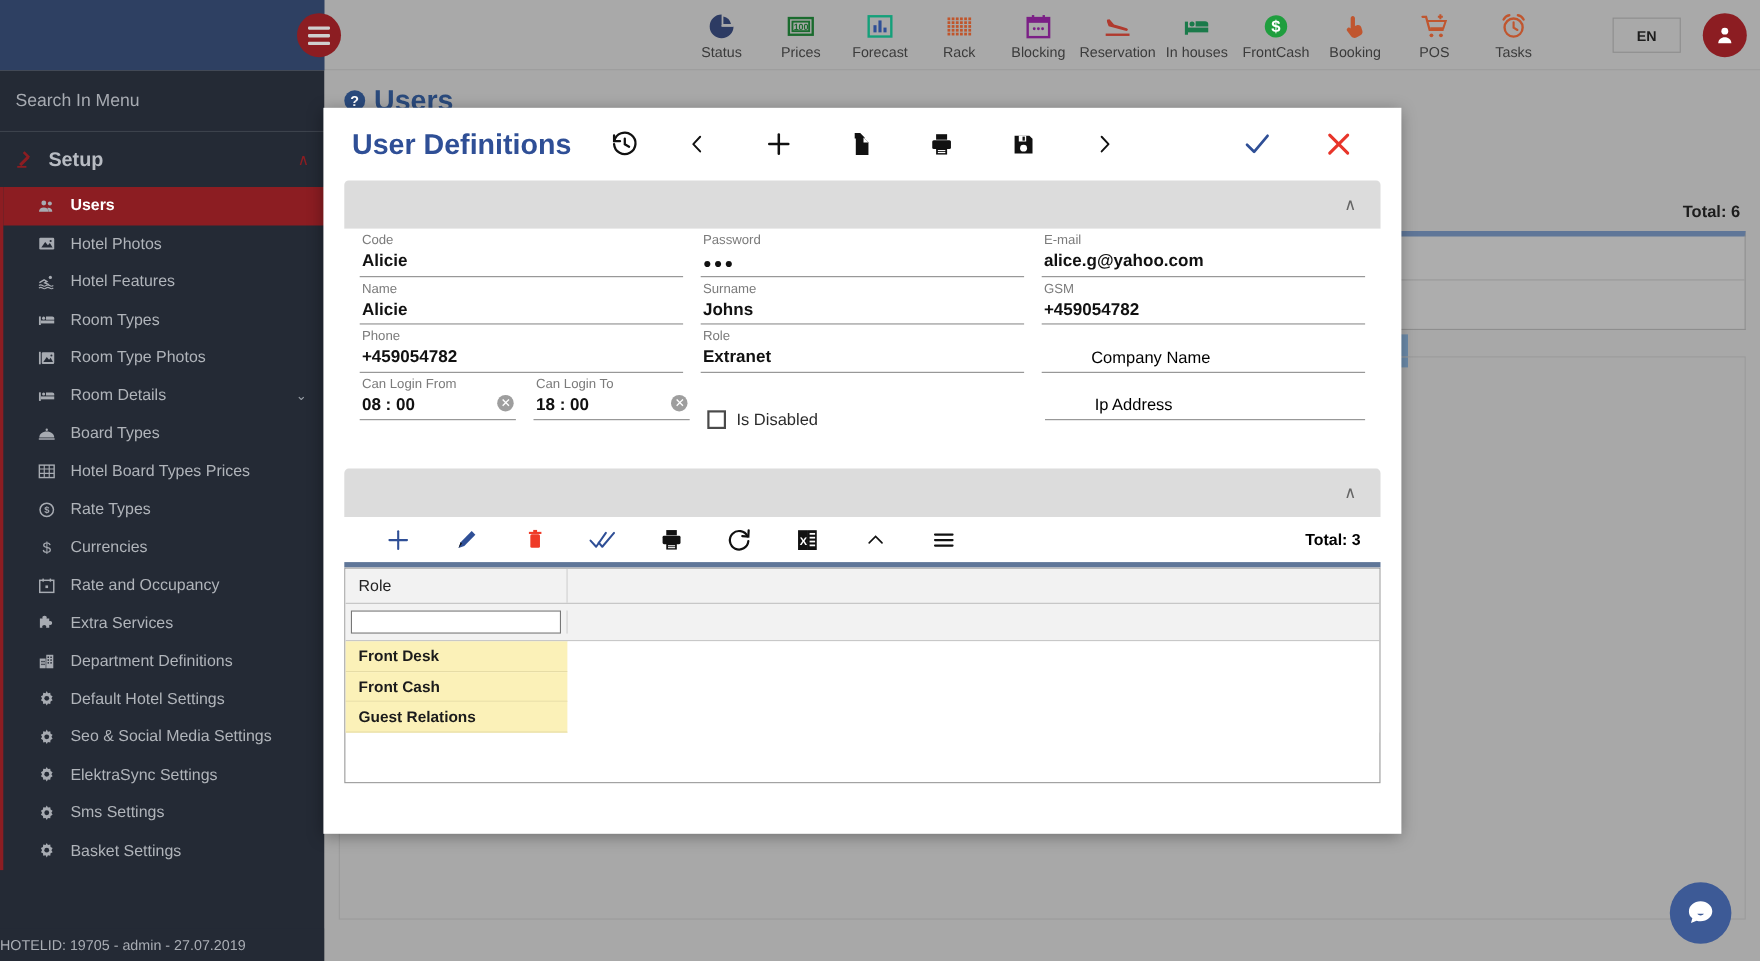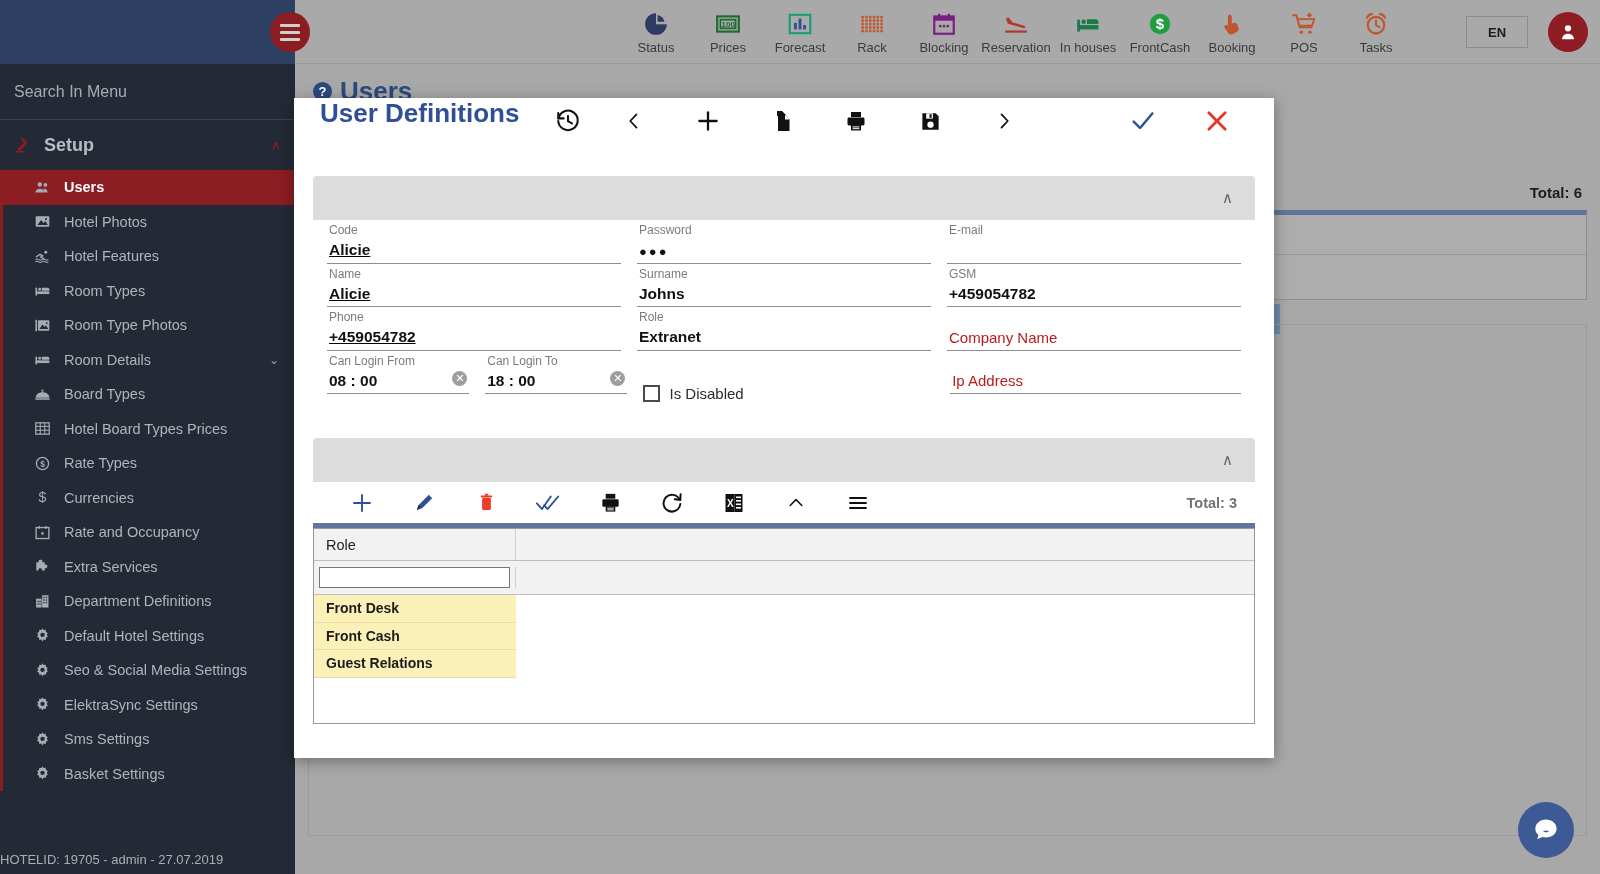--- a/index.html
+++ b/index.html
@@ -135,21 +135,21 @@
     width: 56px; height: 56px; border-radius: 50%;
     background: #3d5a96; display: flex; align-items: center; justify-content: center;
     cursor: pointer; z-index: 60;
   }
   .modal {
     position: absolute; left: 294px; top: 98px; width: 980px; height: 660px;
     background: #ffffff; z-index: 40;
     box-shadow: 0 3px 14px rgba(0,0,0,0.35);
   }
   .modal-header {
-    height: 78px; display: flex; padding: 0 26px;
+    height: 66px; display: flex; align-items: center; padding: 0 26px;
     gap: 12px;
   }
   .modal-title {
     color: #2f4f96; font-size: 26px; font-weight: bold;
     white-space: nowrap; margin-right: 14px;
   }
   .mh-btn {
     width: 62px; height: 46px; display: flex; align-items: center; justify-content: center;
     cursor: pointer; color: #1a1a1a;
   }
@@ -180,23 +180,23 @@
   .fld .lbl {
     position: absolute; top: 3px; left: 2px;
     font-size: 12px; color: #7b7b7b;
   }
   .fld .val {
     font-size: 15.5px; font-weight: bold; color: #111;
     padding-bottom: 5px; line-height: 1;
   }
   .fld .val.dots { letter-spacing: 2px; font-size: 13px; }
   .fld .ph {
-    font-size: 15px; color: #b91c1c; padding-bottom: 5px; line-height: 1;
-  }
-  .fld.c1 { width: 307px; text-decoration: underline; }
+    font-size: 15px; color: #000000; padding-bottom: 5px; line-height: 1; margin-left: 43px;
+  }
+  .fld.c1 { width: 307px; }
   .fld.c2 { width: 307px; }
   .fld.c3 { width: 307px; }
   .fld.half { width: 150px; }
   .clear-ico {
     position: absolute; right: 2px; bottom: 7px;
     width: 15px; height: 15px; border-radius: 50%;
     background: #9e9e9e; color: #fff; font-size: 11px;
     display: flex; align-items: center; justify-content: center; cursor: pointer;
   }
   .chk-wrap {
@@ -211,21 +211,21 @@
   
   .grid-toolbar {
     margin: 0 19px; height: 46px; display: flex; align-items: center;
     padding: 0 18px; background: #fff;
     border-bottom: 5px solid #5f7698;
   }
   .gt-btn {
     width: 62px; height: 42px; display: flex; align-items: center; justify-content: center;
     cursor: pointer;
   }
-  .gt-total { margin-left: auto; font-size: 14.5px; font-weight: bold; color: #737373; }
+  .gt-total { margin-left: auto; font-size: 14.5px; font-weight: bold; color: #000000; }
 
   .grid-box {
     margin: 0 19px; height: 196px; border: 1px solid #9a9a9a;
     background: #fff; overflow: hidden;
   }
   .grid-hdr {
     height: 32px; background: #f2f2f2; display: flex;
     border-bottom: 1px solid #bdbdbd;
   }
   .gh-cell {
@@ -727,20 +727,21 @@
         <div class="fld c1">
           <span class="lbl">Code</span>
           <span class="val">Alicie</span>
         </div>
         <div class="fld c2">
           <span class="lbl">Password</span>
           <span class="val dots">●●●</span>
         </div>
         <div class="fld c3">
           <span class="lbl">E-mail</span>
+          <span class="val">alice.g@yahoo.com</span>
         </div>
       </div>
 
       <div class="form-row">
         <div class="fld c1">
           <span class="lbl">Name</span>
           <span class="val">Alicie</span>
         </div>
         <div class="fld c2">
           <span class="lbl">Surname</span>

